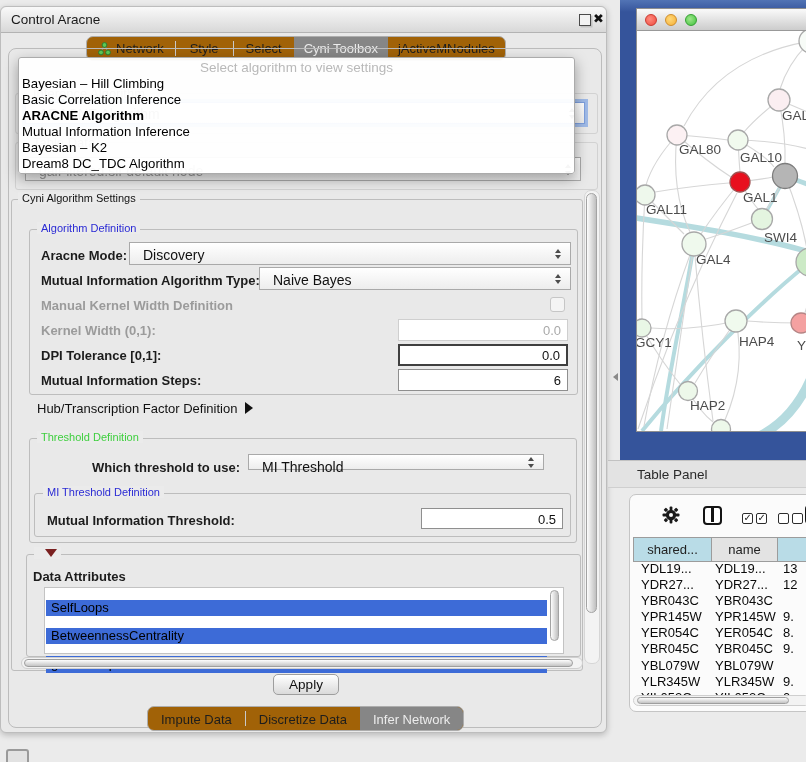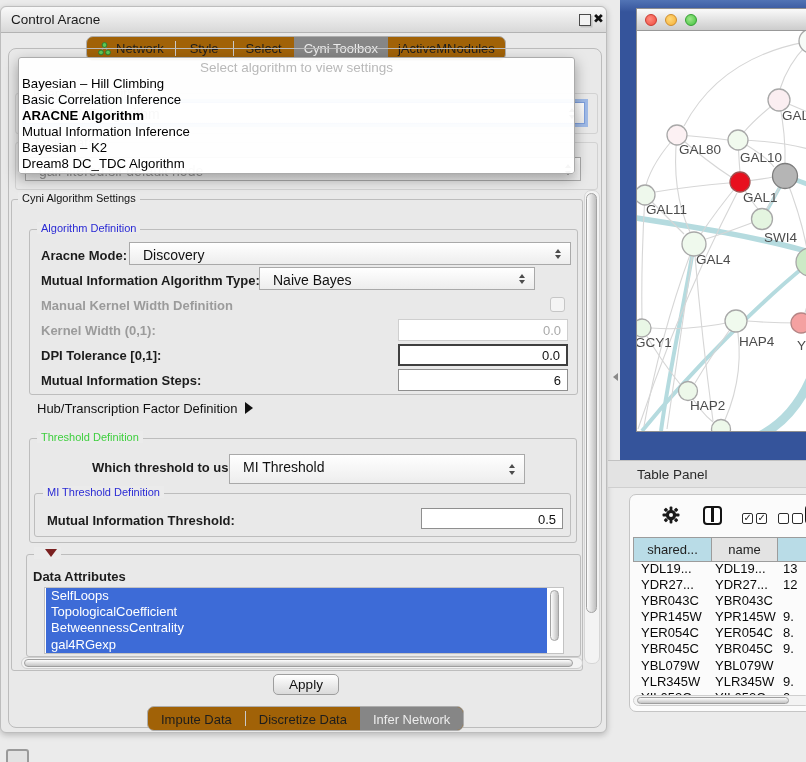--- a/index.html
+++ b/index.html
@@ -29,21 +29,21 @@
 #popup .hdr{font-size:13.5px;color:#b9b9b9;text-align:center;height:18px;line-height:19px}
 #popup .pop-item{font-size:13.2px;color:#000;height:16px;line-height:16px;padding-left:3px;white-space:nowrap}
 #popup .pop-item.sel{font-weight:bold}
 .ghost{color:#777}
 .vscroll{position:absolute;background:#f3f3f3;border:1px solid #d6d6d6;border-radius:7px;box-sizing:border-box}
 .vthumb{position:absolute;left:1px;width:11px;background:linear-gradient(90deg,#fdfdfd,#bfbfbf);border:1px solid #a3a3a3;border-radius:6px;box-sizing:border-box}
 .hscroll{position:absolute;background:#f3f3f3;border:1px solid #cfcfcf;border-radius:6px;box-sizing:border-box}
 .hthumb{position:absolute;top:1px;height:8px;background:linear-gradient(#fdfdfd,#c4c4c4);border:1px solid #9e9e9e;border-radius:5px;box-sizing:border-box}
 .checkbox{position:absolute;width:15px;height:15px;border:1px solid #c6c6c6;border-radius:3px;background:#f4f4f4;box-sizing:border-box}
 #src-list{position:absolute;background:#fff;border:1px solid #c3c3c3;box-sizing:border-box}
-.src-item{height:16.2px;line-height:16.2px;background:#3d6bd7;color:#ffffff;font-size:13px;padding-left:5px;margin:0 16px 0 1px;white-space:nowrap;overflow:hidden}
+.src-item{height:16.2px;line-height:16.2px;background:#3d6bd7;color:#000000;font-size:13px;padding-left:5px;margin:12px 16px 0 1px;white-space:nowrap;overflow:hidden}
 .btn{position:absolute;background:linear-gradient(#ffffff,#dadada);border:1px solid #9e9e9e;border-radius:5px;font-size:13.5px;color:#111;text-align:center;box-sizing:border-box}
 .tri-right{display:inline-block;width:0;height:0;border-top:6px solid transparent;border-bottom:6px solid transparent;border-left:8px solid #111;margin-left:8px;vertical-align:-1px}
 .tri-down{display:inline-block;width:0;height:0;border-left:6px solid transparent;border-right:6px solid transparent;border-top:8px solid #7a2020;margin-left:7px;vertical-align:0px}
 #net-frame{position:absolute;left:620px;top:0;width:186px;height:460px;background:linear-gradient(#5274b5,#35549b 12px)}
 #net-win{position:absolute;left:636px;top:8px;width:172px;height:424px;background:#fff;border:1px solid #8f8f8f;box-sizing:border-box}
 #net-title{position:absolute;left:0;top:0;width:100%;height:22px;background:linear-gradient(#fafafa,#cccccc);border-bottom:1px solid #999;border-radius:4px 4px 0 0;box-sizing:border-box}
 .tl{position:absolute;top:5px;width:12px;height:12px;border-radius:50%;box-sizing:border-box}
 #net-canvas{position:absolute;left:0;top:22px;width:170px;height:400px;overflow:hidden;background:#fff}
 #tp-strip{position:absolute;left:608px;top:460px;width:198px;height:28px;background:#e3e3e3;border-top:1px solid #c2c2c2;border-bottom:1px solid #cfcfcf;box-sizing:border-box}
 #tp-strip .t{position:absolute;left:29px;top:6px;font-size:13.5px;color:#2a2a2a}
@@ -136,21 +136,21 @@
   <div class="gbox" style="left:28px;top:222px;width:547px;height:164px"></div>
   <div class="glabel" style="left:36px;top:215px;color:#2a2ad4">Algorithm Definition</div>
 
   <div class="blabel" style="left:40px;top:241px">Aracne Mode:</div>
   <div class="combo" style="left:128px;top:235px;width:442px;height:23px">
     <span class="cv">Discovery</span>
       <span class="cmb-ar"></span>
   </div>
 
   <div class="blabel" style="left:40px;top:266px">Mutual Information Algorithm Type:</div>
-  <div class="combo" style="left:258px;top:260px;width:276px;height:23px">
+  <div class="combo" style="left:258px;top:260px;width:312px;height:23px">
     <span class="cv">Naive Bayes</span>
       <span class="cmb-ar"></span>
   </div>
 
   <div class="blabel dis" style="left:40px;top:291px">Manual Kernel Width Definition</div>
   <div class="checkbox" style="left:549px;top:290px"></div>
 
   <div class="blabel dis" style="left:40px;top:316px">Kernel Width (0,1):</div>
   <div class="tfield dis" style="left:397px;top:312px;width:170px;height:22px">0.0</div>
 
@@ -161,39 +161,38 @@
   <div class="tfield" style="left:397px;top:362px;width:170px;height:22px;border-color:#8f8f8f">6</div>
 
   <div style="position:absolute;left:36px;top:394px;font-size:13px;color:#111;white-space:nowrap">
     <span>Hub/Transcription Factor Definition</span><span class="tri-right"></span>
   </div>
 
   <div class="gbox" style="left:28px;top:431px;width:546px;height:103px"></div>
   <div class="glabel" style="left:36px;top:424px;color:#3ecf3e">Threshold Definition</div>
 
   <div class="blabel" style="left:91px;top:453px">Which threshold to use:</div>
-  <div class="combo" style="left:228px;top:447px;width:296px;height:30px">
+  <div class="combo" style="left:247px;top:447px;width:296px;height:16px">
     <span class="cv">MI Threshold</span>
       <span class="cmb-ar"></span>
   </div>
 
   <div class="gbox" style="left:33px;top:486px;width:535px;height:42px"></div>
   <div class="glabel" style="left:42px;top:479px;color:#2a2ad4">MI Threshold Definition</div>
 
   <div class="blabel" style="left:46px;top:506px">Mutual Information Threshold:</div>
   <div class="tfield" style="left:420px;top:501px;width:142px;height:21px;border-color:#8f8f8f">0.5</div>
 
   <div class="gbox" style="left:25px;top:547px;width:553px;height:101px"></div>
   <div class="glabel" style="left:33px;top:540px"><span class="tri-down"></span></div>
   <div class="blabel" style="left:32px;top:562px">Data Attributes</div>
 
   <div id="src-list" style="left:43px;top:580px;width:520px;height:67px">
     <div class="vthumb" style="position:absolute;right:4px;top:2px;width:9px;height:51px;left:auto"></div>
   <div class="src-item">SelfLoops</div>
-      <div class="src-item">TopologicalCoefficient</div>
       <div class="src-item">BetweennessCentrality</div>
       <div class="src-item">gal4RGexp</div>
     </div>
 
   <div class="hscroll" style="left:20px;top:650px;width:562px;height:12px">
     <div class="hthumb" style="left:2px;width:549px"></div>
   </div>
 
   <div class="btn" style="left:272px;top:667px;width:66px;height:21px;line-height:20px">Apply</div>
 

